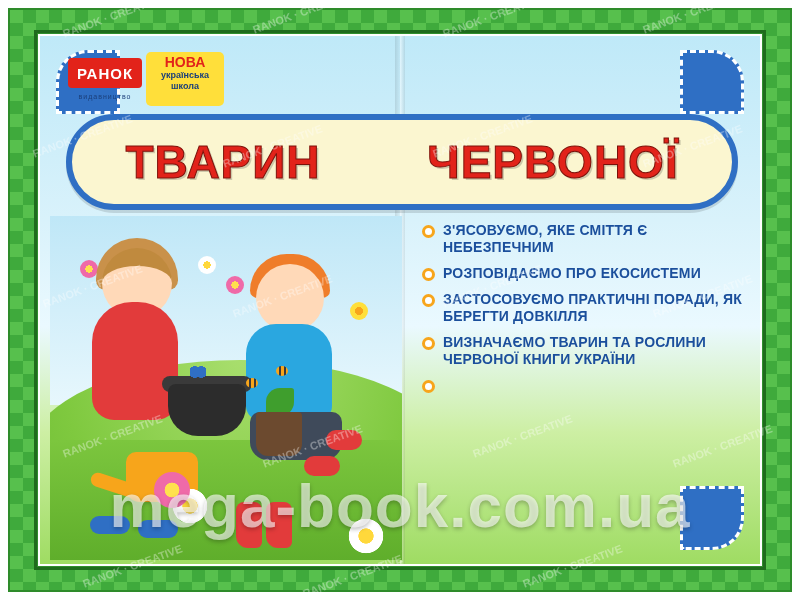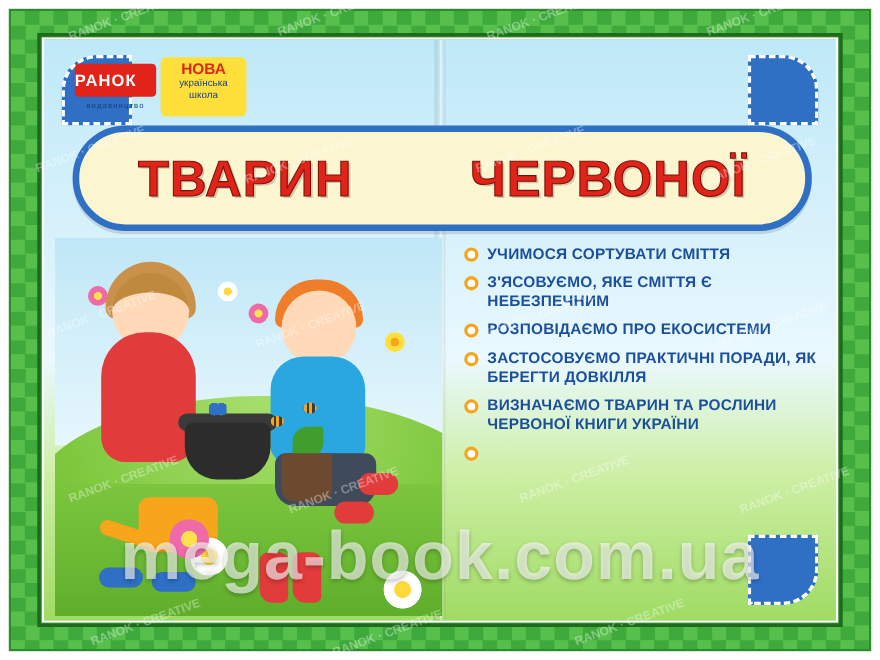--- a/index.html
+++ b/index.html
@@ -77,21 +77,21 @@
     left: 28px; top: 22px;
     width: 74px; height: 30px;
     background: #e2231a;
     border-radius: 4px;
     color: #fff;
     font-size: 15px;
     font-weight: bold;
     letter-spacing: 1px;
     display: flex;
     align-items: center;
-    justify-content: flex-start;
+    justify-content: center;
   }
   .logo-ranok small {
     position: absolute;
     bottom: -12px; left: 0; width: 74px;
     color: #1b3f7a;
     font-size: 7px;
     text-align: center;
     font-weight: normal;
   }
   .logo-nush {
@@ -107,21 +107,21 @@
   .logo-nush .nova {
     color: #e2231a;
     font-weight: bold;
     font-size: 14px;
     line-height: 15px;
   }
   .logo-nush .sub {
     color: #1b3f7a;
     font-size: 9px;
     line-height: 11px;
-    font-weight: normal;
+    font-weight: bold;
     text-align: center;
   }
 
   
   .banner {
     position: absolute;
     left: 26px; top: 78px;
     width: 672px; height: 96px;
     background: #fbf6d0;
     border: 6px solid #2f6fc4;
@@ -369,24 +369,20 @@
       <div class="butterfly" style="left:140px; top:150px;"></div>
       <div class="bee" style="left:196px; top:162px;"></div>
       <div class="bee" style="left:226px; top:150px;"></div>
 
       <div class="daisy" style="left:120px; top:270px;"></div>
       <div class="daisy" style="left:296px; top:300px;"></div>
       <div class="flower f-pink" style="left:104px; top:256px; width:36px; height:36px;"></div>
     </div>
 
     <div class="list">
-      <div class="item">
-        <span class="bullet"></span>
-        <span class="item-text">УЧИМОСЯ СОРТУВАТИ СМІТТЯ</span>
-      </div>
       <div class="item">
         <span class="bullet"></span>
         <span class="item-text">З'ЯСОВУЄМО, ЯКЕ СМІТТЯ Є НЕБЕЗПЕЧНИМ</span>
       </div>
       <div class="item">
         <span class="bullet"></span>
         <span class="item-text">РОЗПОВІДАЄМО ПРО ЕКОСИСТЕМИ</span>
       </div>
       <div class="item">
         <span class="bullet"></span>

